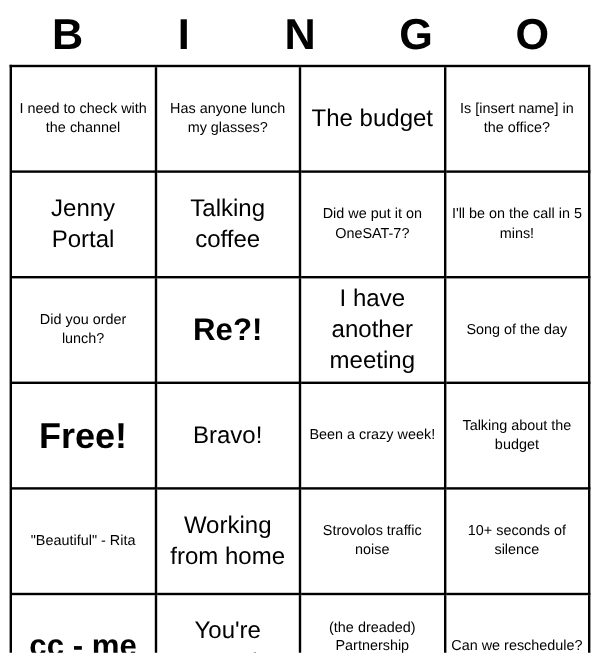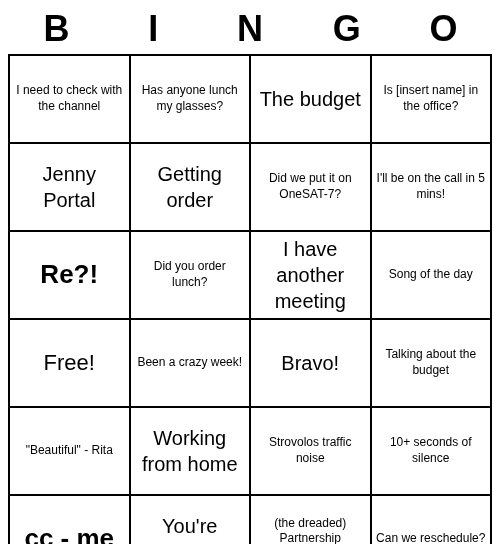--- a/index.html
+++ b/index.html
@@ -69,22 +69,22 @@
       font-size: 20px;
       font-weight: normal;
     }
 
     .bingo-cell.xl-text .cell-text {
       font-size: 26px;
       font-weight: bold;
     }
 
     .bingo-cell.free-cell .cell-text {
-      font-size: 22px;
-      font-weight: normal;
+      font-size: 30px;
+      font-weight: bold;
     }
   </style>
 </head>
 <body>
 
 <div class="bingo-title">
 <span class="bingo-letter">B</span>
     <span class="bingo-letter">I</span>
     <span class="bingo-letter">N</span>
     <span class="bingo-letter">G</span>
@@ -101,48 +101,48 @@
     <div class="bingo-cell large-text">
       <span class="cell-text">The budget</span>
     </div>
     <div class="bingo-cell">
       <span class="cell-text">Is [insert name] in the office?</span>
     </div>
     <div class="bingo-cell large-text">
       <span class="cell-text">Jenny Portal</span>
     </div>
     <div class="bingo-cell large-text">
-      <span class="cell-text">Getting order</span>
+      <span class="cell-text">Talking coffee</span>
     </div>
     <div class="bingo-cell">
       <span class="cell-text">Did we put it on OneSAT-7?</span>
     </div>
     <div class="bingo-cell">
       <span class="cell-text">I'll be on the call in 5 mins!</span>
     </div>
+    <div class="bingo-cell">
+      <span class="cell-text">Did you order lunch?</span>
+    </div>
     <div class="bingo-cell xl-text">
       <span class="cell-text">Re?!</span>
-    </div>
-    <div class="bingo-cell">
-      <span class="cell-text">Did you order lunch?</span>
     </div>
     <div class="bingo-cell large-text">
       <span class="cell-text">I have another meeting</span>
     </div>
     <div class="bingo-cell">
       <span class="cell-text">Song of the day</span>
     </div>
     <div class="bingo-cell free-cell">
       <span class="cell-text">Free!</span>
     </div>
+    <div class="bingo-cell large-text">
+      <span class="cell-text">Bravo!</span>
+    </div>
     <div class="bingo-cell">
       <span class="cell-text">Been a crazy week!</span>
-    </div>
-    <div class="bingo-cell large-text">
-      <span class="cell-text">Bravo!</span>
     </div>
     <div class="bingo-cell">
       <span class="cell-text">Talking about the budget</span>
     </div>
     <div class="bingo-cell">
       <span class="cell-text">"Beautiful" - Rita</span>
     </div>
     <div class="bingo-cell large-text">
       <span class="cell-text">Working from home</span>
     </div>

